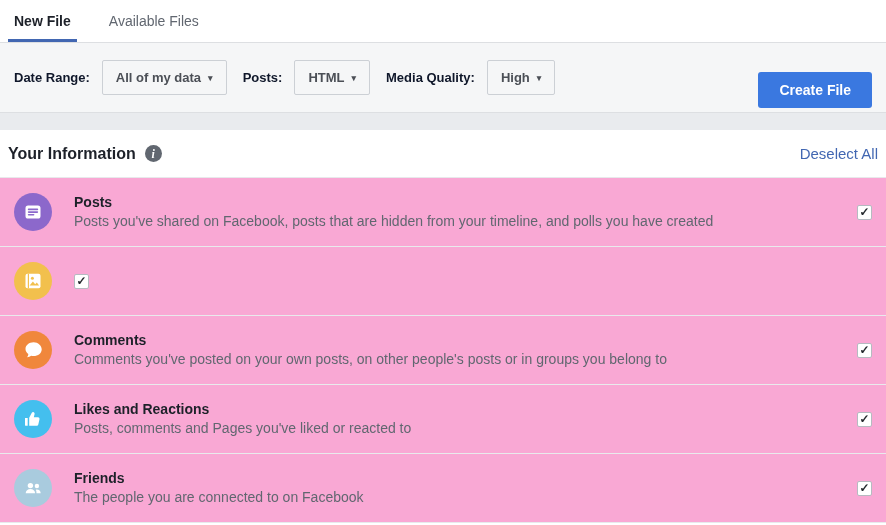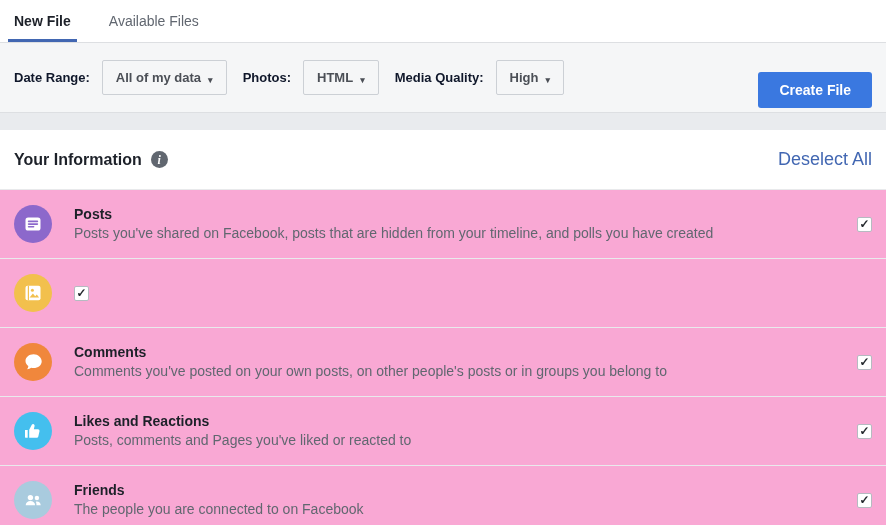--- a/index.html
+++ b/index.html
@@ -35,21 +35,21 @@
     display: flex; align-items: center;
     height: 70px; background: #f5f6f7;
     border-bottom: 1px solid #dddfe2;
     padding: 0 14px;
   }
   .tb-label {
     font-size: 13px; font-weight: bold; color: #0f172a;
     margin-right: 12px; white-space: nowrap;
   }
   .dropdown {
-    display: inline-flex; align-items: flex-end; justify-content: center;
+    display: inline-flex; align-items: center; justify-content: center;
     background: #f5f6f7; border: 1px solid #ccd0d5; border-radius: 2px;
     padding: 9px 13px; margin-right: 16px;
     font-size: 13px; font-weight: bold; color: #4b4f56;
     cursor: pointer; white-space: nowrap;
   }
   .caret { font-size: 9px; margin-left: 7px; color: #4b4f56; }
   .create-btn {
     margin-left: auto;
     background: #3a78e0; color: #fff;
     border: none; border-radius: 3px;
@@ -57,35 +57,35 @@
     font-size: 14px; font-weight: bold;
     padding: 10px 21px; cursor: pointer; margin-top: 25px;
   }
 
   
   .page-gap { height: 17px; background: #e9ebee; }
 
   
   .section-header {
     display: flex; align-items: center;
-    height: 60px; padding: 0 14px;
+    height: 48px; padding: 0 8px;
     border-bottom: 1px solid #e8e9eb;
     background: #fff;
   }
   .section-title { font-size: 16px; font-weight: bold; color: #1d2129; }
   .info-icon {
     width: 17px; height: 17px; border-radius: 50%;
     background: #616770; color: #fff;
     display: inline-flex; align-items: center; justify-content: center;
     font-family: "Liberation Serif", serif; font-style: italic; font-weight: bold;
     font-size: 12px; line-height: 1;
     margin-left: 9px; cursor: pointer;
   }
   .deselect-link {
-    margin-left: auto; font-size: 18px; color: #4267b2;
+    margin-left: auto; font-size: 15px; color: #4267b2;
     text-decoration: none; cursor: pointer;
   }
 
   
   .row {
     display: flex; align-items: center;
     height: 69px; padding: 0 14px;
     border-bottom: 1px solid #e9eaec;
     background: #f9a8d4;
   }
@@ -118,21 +118,21 @@
   </div>
 </div>
 
 <div class="toolbar">
   <span class="tb-label">Date Range:</span>
   <div class="dropdown">
     <span>All of my data</span>
     <span class="caret">▾</span>
   </div>
 
-  <span class="tb-label">Photos:</span>
+  <span class="tb-label">Posts:</span>
   <div class="dropdown">
     <span>HTML</span>
     <span class="caret">▾</span>
   </div>
 
   <span class="tb-label">Media Quality:</span>
   <div class="dropdown">
     <span>High</span>
     <span class="caret">▾</span>
   </div>

